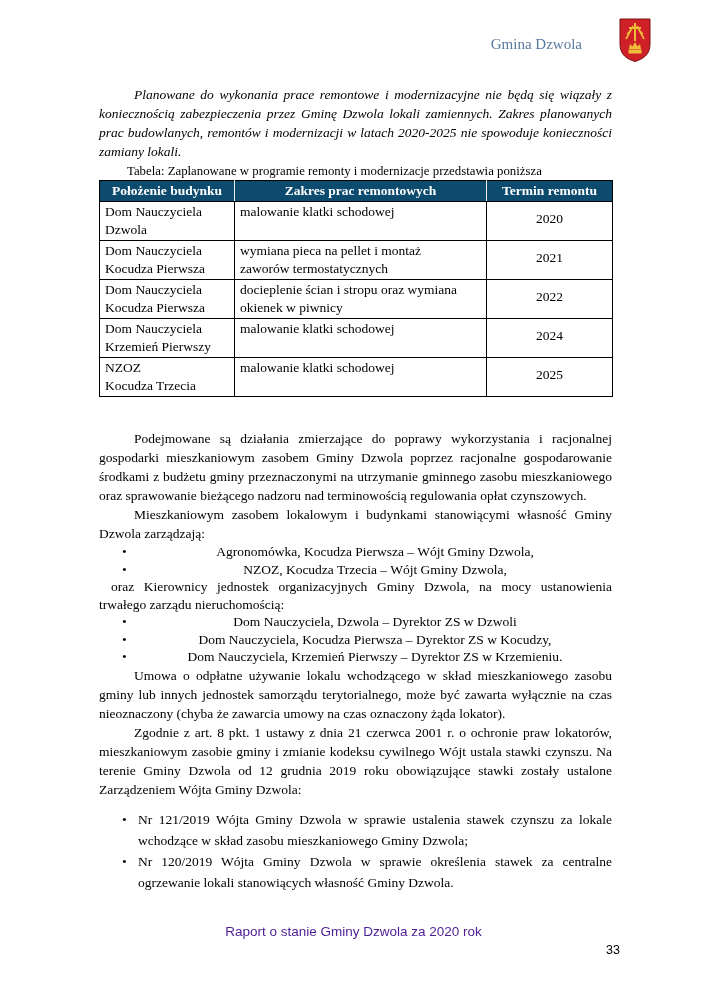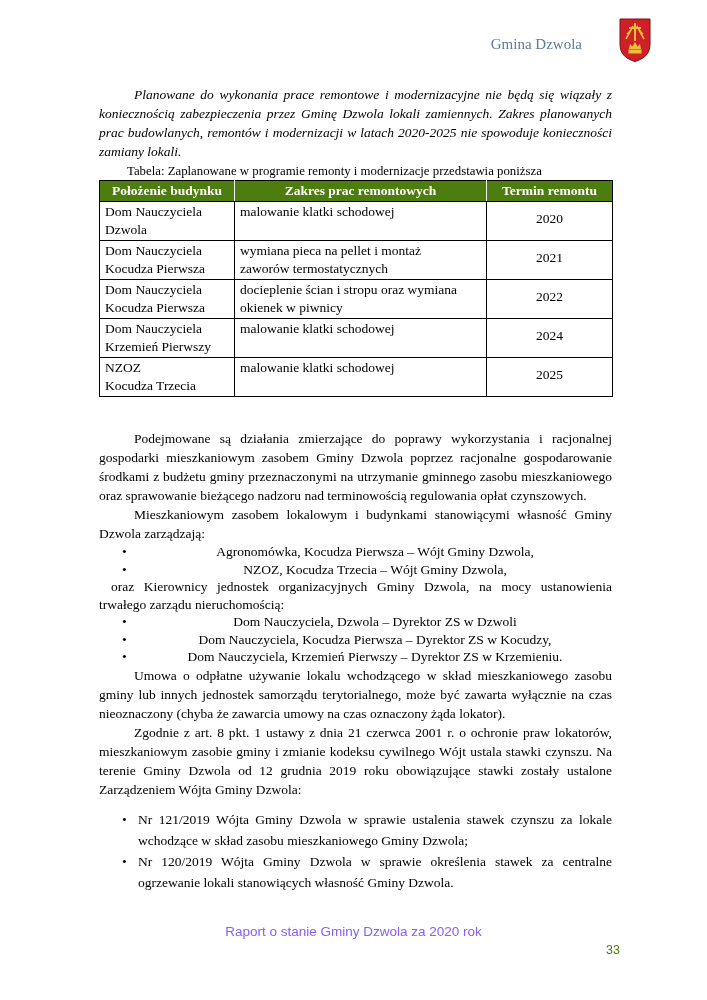--- a/index.html
+++ b/index.html
@@ -35,21 +35,21 @@
   
   table.renov {
     margin-top:1px; width:513px; table-layout:fixed;
     border-collapse:collapse; border:1px solid #000;
     font-size:13.5px; line-height:18px;
   }
   table.renov col.c1 { width:135px; }
   table.renov col.c2 { width:252px; }
   table.renov col.c3 { width:126px; }
   table.renov th {
-    background:#4d7c0f; color:#ffffff; font-weight:bold;
+    background:#0c4a6e; color:#ffffff; font-weight:bold;
     font-size:13.5px; height:21px; text-align:center; vertical-align:middle;
     border-bottom:1px solid #000;
   }
   table.renov th + th { border-left:1px solid #f2f2f2; }
   table.renov td {
     border:1px solid #000; vertical-align:top;
     height:38px; padding:1px 7px 1px 5px;
     white-space:pre-line;
     margin-left:16px;
   }
@@ -60,25 +60,25 @@
     position:relative; padding-left:39px;
     font-size:13.5px; line-height:17.5px; text-align:center;
   }
   ul.blist li::before { content:"\2022"; position:absolute; left:23px; }
   p.noindent { font-size:13.5px; line-height:17.5px; text-align:justify; text-indent:12px; }
   ul.blist.wide { margin-top:10px; }
   ul.blist.wide li { line-height:21px; text-align:justify; }
   
   .footer-title {
     position:absolute; left:0; right:0; top:924px; text-align:center;
-    font-family:"Liberation Sans", sans-serif; font-size:13.5px; color:#8b5cf6;
+    font-family:"Liberation Sans", sans-serif; font-size:13.5px; color:#4c1d95;
   }
   .page-num {
     position:absolute; left:606px; top:943px;
-    font-family:"Liberation Sans", sans-serif; font-size:12.5px; color:#4d7c0f;
+    font-family:"Liberation Sans", sans-serif; font-size:12.5px; color:#000000;
   }
 </style>
 </head>
 <body>
 
 <div class="page">
 
   <div class="hdr">
     <span class="org-name">Gmina Dzwola</span>
     <svg class="crest" viewBox="0 0 32 44" xmlns="http://www.w3.org/2000/svg">

